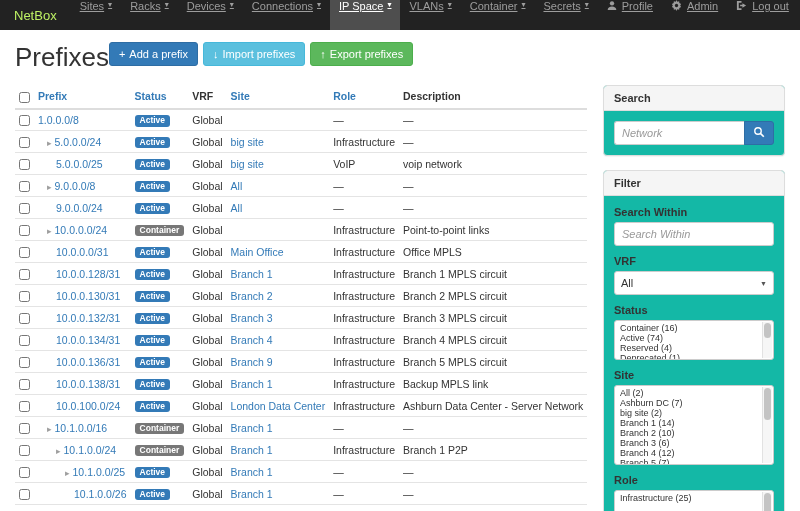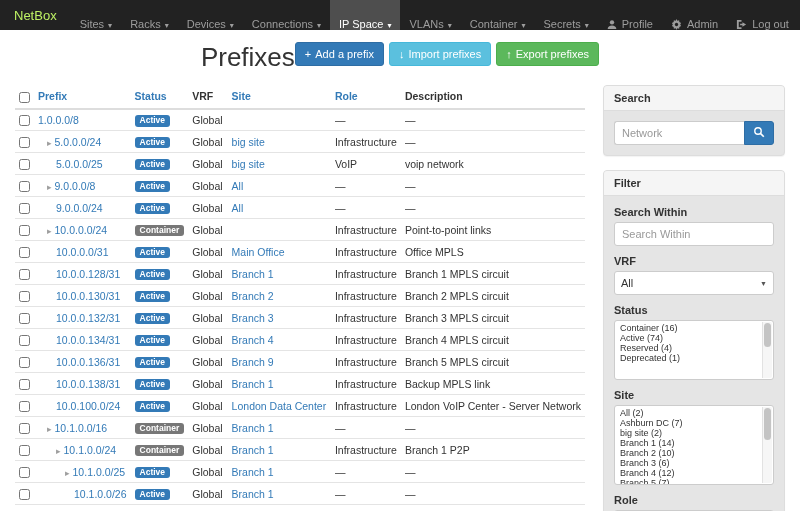--- a/index.html
+++ b/index.html
@@ -6,30 +6,30 @@
   html,body { margin:0; padding:0; }
   body {
     width:800px; height:511px; overflow:hidden;
     background:#fff; color:#333;
     font-family:"Liberation Sans", sans-serif; font-size:11px;
   }
   
   .navbar { height:30px; background:#222; display:flex; align-items:stretch; }
   .brand { color:#bef264; font-size:13px; padding:0 14px; display:flex; align-items:center; cursor:pointer; }
   .nav-items { display:flex; align-items:stretch; }
-  .nav-item { color:#9d9d9d; font-size:11px; padding:0 9px; display:flex; align-items:flex-end; gap:4px; cursor:pointer; white-space:nowrap; }
+  .nav-item { color:#9d9d9d; font-size:11px; padding:0 9px; display:flex; align-items:flex-start; gap:4px; cursor:pointer; white-space:nowrap;text-decoration:underline; }
   .nav-item.active { background:#4e4e4e; color:#fff; }
   .nav-caret { font-size:8px; }
   .nav-right { margin-left:auto; display:flex; align-items:stretch; padding-right:6px; }
   .nav-right .nav-item { gap:5px; }
   .nav-icon { display:inline-flex; align-items:center; }
   .nav-icon svg { display:block; }
   
   .content { padding:0 15px; }
-  .page-header-row { display:flex; align-items:flex-start; justify-content:center; }
+  .page-header-row { display:flex; align-items:flex-start; justify-content:flex-start; }
   h1.page-title { font-size:26px; font-weight:400; margin:12px 0 12px; color:#333; }
   .toolbar { display:flex; gap:5px; margin-top:12px; }
   .btn { border:1px solid transparent; border-radius:3px; color:#fff; font-size:11px;
          font-family:inherit; padding:3px 9px; height:24px; display:flex; align-items:center; gap:4px; cursor:pointer; }
   .btn .btn-icon { font-size:11px; line-height:1; }
   .btn-primary { background:#337ab7; border-color:#2e6da4; }
   .btn-info    { background:#5bc0de; border-color:#46b8da; }
   .btn-success { background:#5cb85c; border-color:#4cae4c; }
   
   .main-row { display:flex; align-items:flex-start; }
@@ -46,45 +46,45 @@
   .col-prefix { width:88px; } .col-status { width:50px; } .col-vrf { width:52px; }
   .col-site { width:112px; } .col-role { width:72px; }
   .prefix-table input[type=checkbox], .check-col input[type=checkbox] { width:11px; height:11px; margin:0; vertical-align:middle; }
   a.link { color:#337ab7; text-decoration:none; }
   .row-caret { color:#9e9e9e; font-size:9px; margin-right:3px; }
   .label { display:inline-block; padding:1px 5px 2px; font-size:8.5px; font-weight:bold; color:#fff;
            border-radius:3px; line-height:1; }
   .label-active { background:#337ab7; }
   .label-container { background:#777; }
   
-  .panel { border:1px solid #ddd; border-radius:4px; margin-bottom:14px; background:#e5e5e5;
+  .panel { border:1px solid #ddd; border-radius:4px; margin-bottom:14px; background:#14b8a6;
            box-shadow:0 1px 1px rgba(0,0,0,.05); }
   .panel-heading { background:#f5f5f5; border-bottom:1px solid #ddd; border-radius:3px 3px 0 0;
                    padding:6px 10px; font-weight:bold; font-size:11px; color:#333; }
   .panel-body { padding:10px; }
   .field-label { display:block; font-weight:bold; font-size:11px; margin:9px 0 4px; }
   .field-label:first-child { margin-top:0; }
   .text-input { width:100%; height:24px; border:1px solid #ccc; border-radius:3px; padding:0 7px;
-                font-size:11px; font-family:inherit; color:#333; }
+                font-size:11px; font-family:inherit; color:#333;font-style:italic; }
   .text-input::placeholder { color:#999; opacity:1; }
   .input-group { display:flex; }
   .input-group .text-input { border-radius:3px 0 0 3px; flex:1; min-width:0; border-right:none; }
   .search-btn { width:30px; height:24px; background:#337ab7; border:1px solid #2e6da4;
                 border-radius:0 3px 3px 0; display:flex; align-items:center; justify-content:center; cursor:pointer; }
   .select { height:24px; border:1px solid #ccc; border-radius:3px; background:#fff; padding:0 6px;
             display:flex; align-items:center; justify-content:space-between; cursor:pointer; }
   .select-caret { font-size:7px; color:#555; }
   .listbox { position:relative; border:1px solid #ccc; border-radius:3px; background:#fff;
              overflow:hidden; padding:2px 13px 2px 2px; font-size:9px; }
   .listbox .option { line-height:10px; padding:0 3px; white-space:nowrap; overflow:hidden; cursor:default; }
   .listbox .scrollbar { position:absolute; top:1px; bottom:1px; right:1px; width:10px;
                         background:#f6f6f6; border-left:1px solid #e2e2e2; border-radius:0 2px 2px 0; }
   .listbox .thumb { position:absolute; top:1px; left:1px; width:7px; height:42%;
                     background:#c4c4c4; border-radius:4px; }
-  #status-listbox { height:60px; }
+  #status-listbox { height:40px; }
   #site-listbox   { height:80px; }
   #role-listbox   { height:70px; }
 </style>
 </head>
 <body>
 
 <div class="navbar">
   <div class="brand">NetBox</div>
   <div class="nav-items" id="nav-items">
       <div class="nav-item">
@@ -303,21 +303,21 @@
               <td class="col-role">Infrastructure</td>
               <td class="col-desc">Backup MPLS link</td>
             </tr>
             <tr>
               <td class="check-col"><input type="checkbox" style=""></td>
               <td class="col-prefix" style="padding-left: 22px;"><a class="link" href="#">10.0.100.0/24</a></td>
               <td class="col-status"><span class="label label-active">Active</span></td>
               <td class="col-vrf">Global</td>
               <td class="col-site"><a class="link" href="#">London Data Center</a></td>
               <td class="col-role">Infrastructure</td>
-              <td class="col-desc">London VoIP Center - Server Network</td>
+              <td class="col-desc">Ashburn Data Center - Server Network</td>
             </tr>
             <tr>
               <td class="check-col"><input type="checkbox" style=""></td>
               <td class="col-prefix" style="padding-left: 13px;"><span class="row-caret">▸</span><a class="link" href="#">10.1.0.0/16</a></td>
               <td class="col-status"><span class="label label-container">Container</span></td>
               <td class="col-vrf">Global</td>
               <td class="col-site"><a class="link" href="#">Branch 1</a></td>
               <td class="col-role">—</td>
               <td class="col-desc">—</td>
             </tr>

